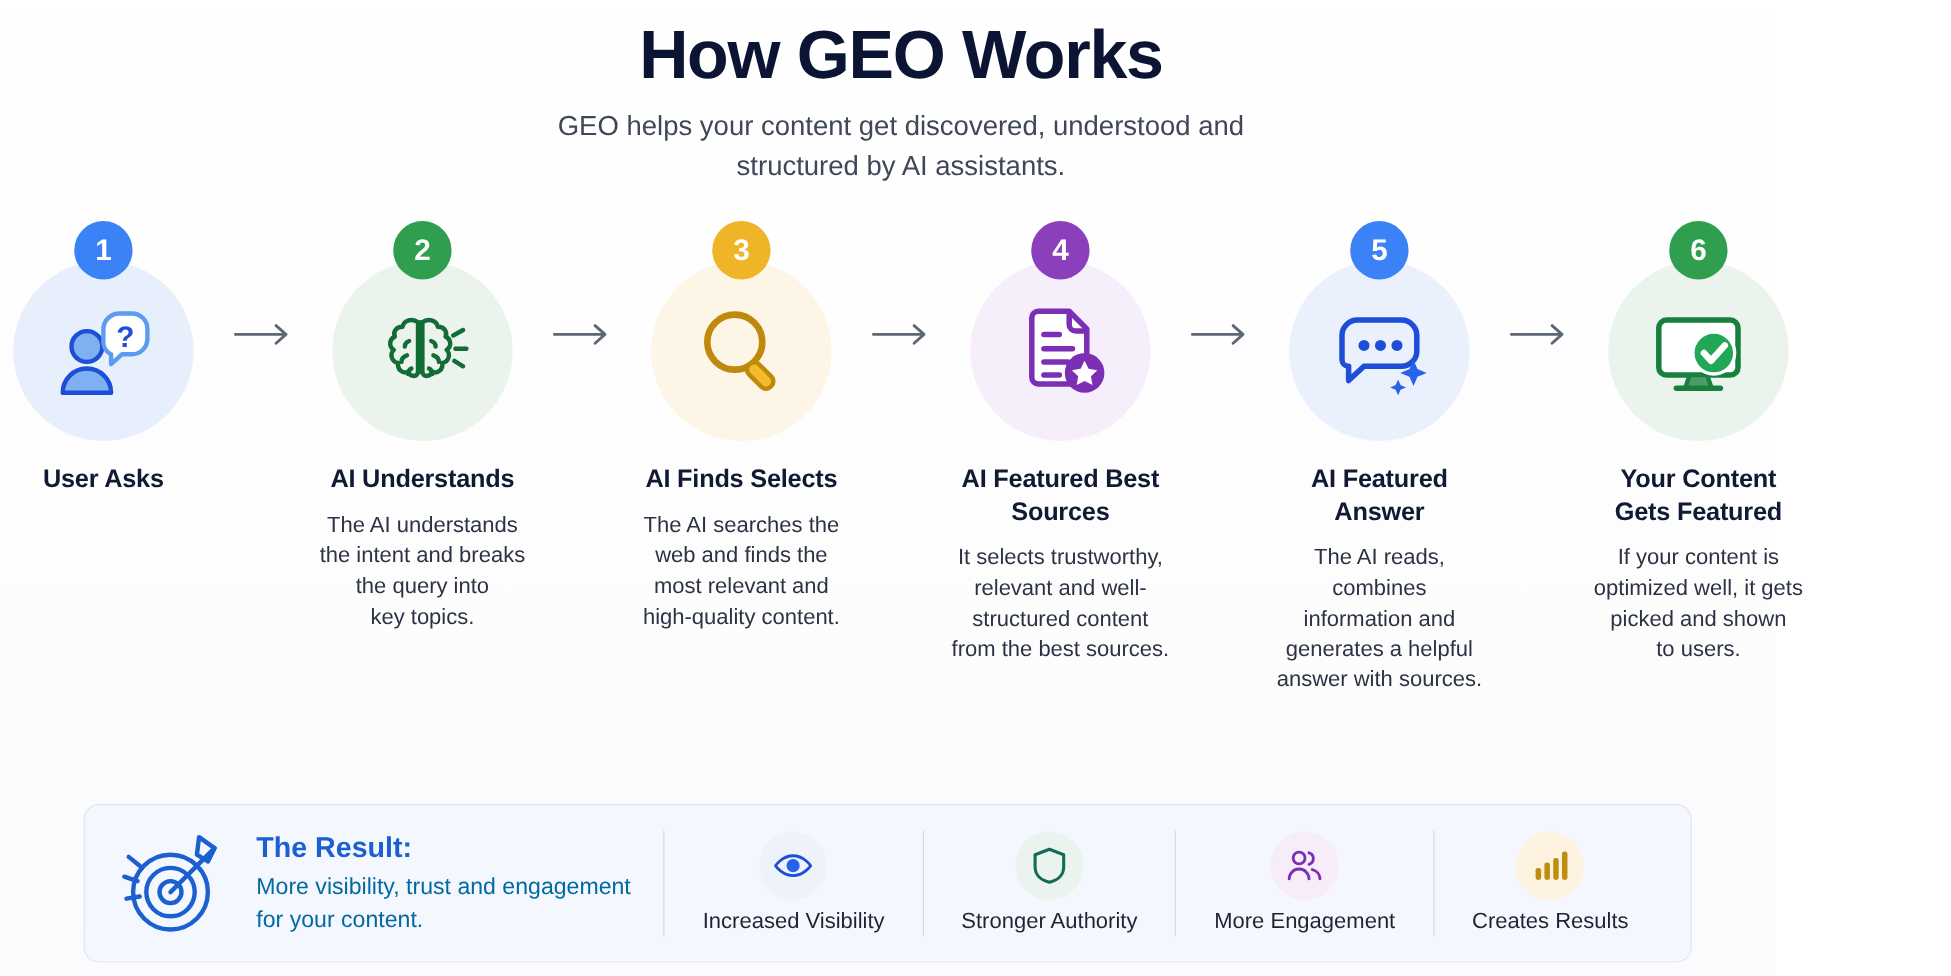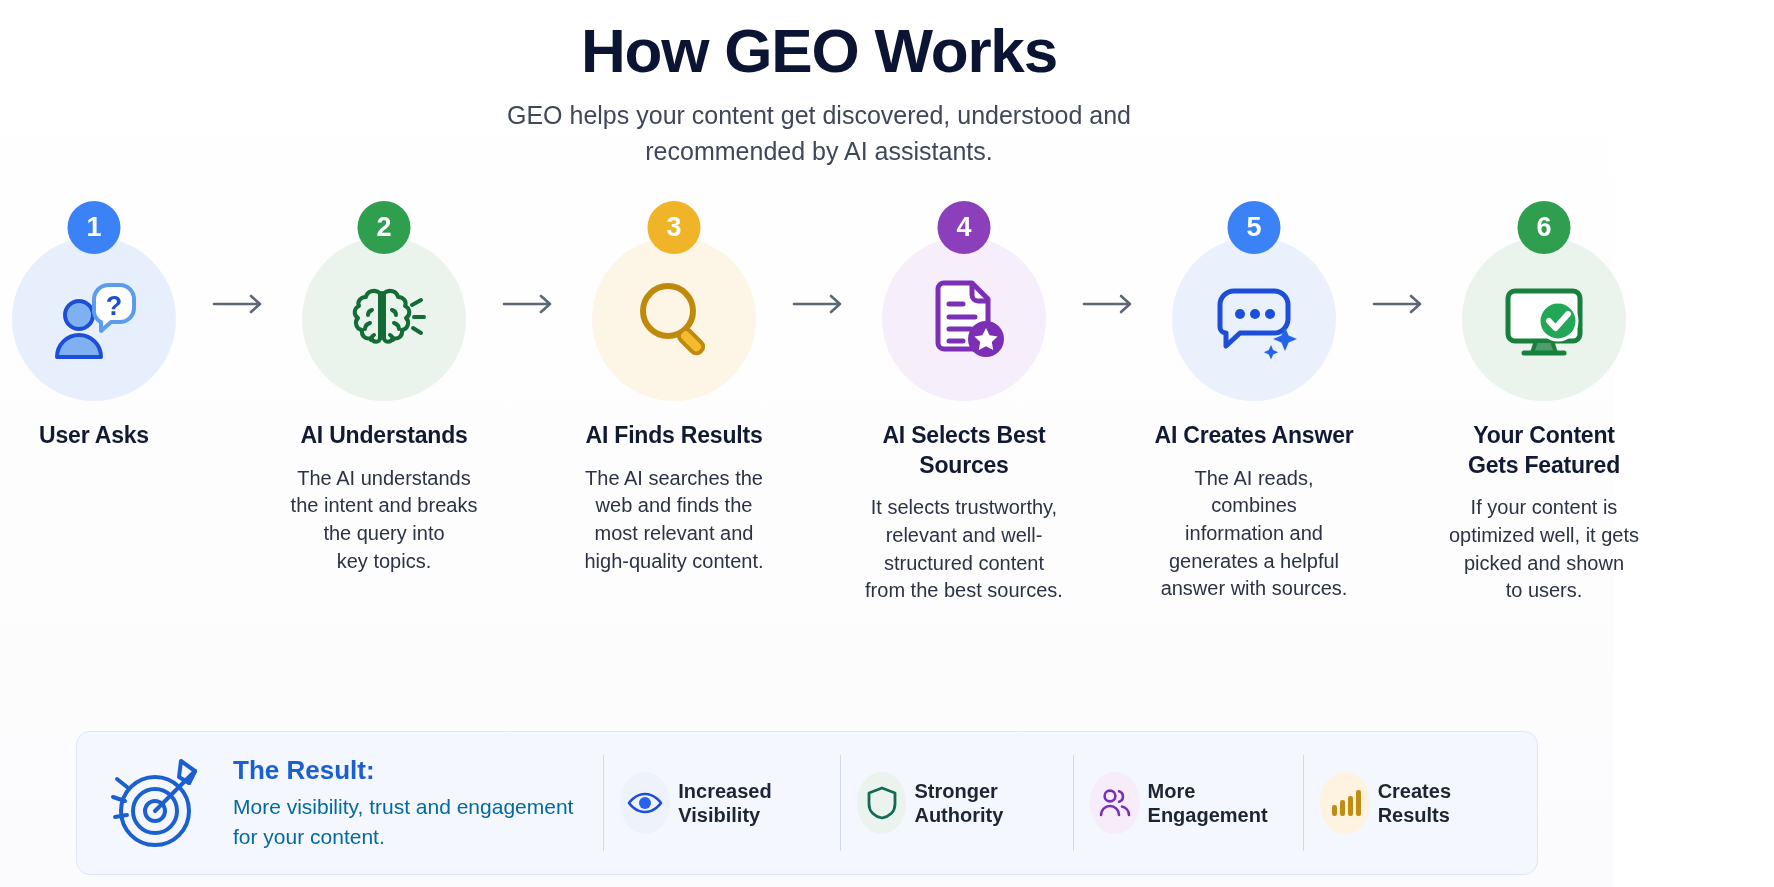--- a/index.html
+++ b/index.html
@@ -157,25 +157,24 @@
     flex: 0 0 1px;
   }
   .benefits {
     flex: 1 1 auto;
     display: flex;
     align-items: center;
     justify-content: space-evenly;
   }
   .benefit {
     display: flex;
-    flex-direction: row;
+    flex-direction: column;
     align-items: center;
     gap: 8px;
     padding: 0 16px;
-    font-weight: bold;
   }
   .benefit-circle {
     width: 62px;
     height: 62px;
     border-radius: 50%;
     display: flex;
     align-items: center;
     justify-content: center;
   }
   .benefit-label {
@@ -185,21 +184,21 @@
   }
   svg { display: block; }
 </style>
 </head>
 <body>
 
 <div class="page">
 
   <div class="header">
     <h1 class="title">How GEO Works</h1>
-    <p class="subtitle">GEO helps your content get discovered, understood and recommended by AI assistants.</p>
+    <p class="subtitle">GEO helps your content get discovered, understood and structured by AI assistants.</p>
   </div>
 
   <div class="steps">
 
     <div class="step">
       <div class="badge-wrap">
         <div class="disc" style="background:#e8effc">
           <svg width="96" height="96" viewBox="0 0 96 96">
             <circle cx="33" cy="44" r="14" fill="#7fb0f2" stroke="#1d4ed8" stroke-width="4"></circle>
             <path d="M11 86a22 22 0 0 1 44 0z" fill="#7fb0f2" stroke="#1d4ed8" stroke-width="4" stroke-linejoin="round"></path>
@@ -249,21 +248,21 @@
     <div class="step">
       <div class="badge-wrap">
         <div class="disc" style="background:#fdf5e6">
           <svg width="96" height="96" viewBox="0 0 96 96">
             <circle cx="42" cy="40" r="25" fill="none" stroke="#bf8a0b" stroke-width="6"></circle>
             <rect x="58" y="57" width="13" height="28" rx="6" transform="rotate(-45 64 70)" fill="#f5bb2e" stroke="#bf8a0b" stroke-width="4"></rect>
           </svg>
         </div>
         <div class="num" style="background:#f0b429">3</div>
       </div>
-      <div class="step-title">AI Finds Results</div>
+      <div class="step-title">AI Finds Selects</div>
       <div class="step-desc">The AI searches the
 web and finds the
 most relevant and
 high-quality content.</div>
     </div>
 
     <div class="arrow">
       <svg width="54" height="22" viewBox="0 0 54 22">
         <path d="M2 11h46M39 3l9 8-9 8" fill="none" stroke="#5d6775" stroke-width="2.6" stroke-linecap="round" stroke-linejoin="round"></path>
       </svg>
@@ -277,21 +276,21 @@
             <path d="M56 12v12a6 6 0 0 0 6 6h10" fill="none" stroke="#7b2fb5" stroke-width="5" stroke-linejoin="round"></path>
             <g stroke="#7b2fb5" stroke-width="5" stroke-linecap="round">
               <path d="M33 33h14M33 46h26M33 58h22M33 70h14"></path>
             </g>
             <circle cx="70" cy="68" r="18" fill="#7b2fb5"></circle>
             <path d="M70 57l3.6 7.3 8 1.2-5.8 5.6 1.4 8-7.2-3.8-7.2 3.8 1.4-8-5.8-5.6 8-1.2z" fill="#ffffff"></path>
           </svg>
         </div>
         <div class="num" style="background:#8b3fba">4</div>
       </div>
-      <div class="step-title">AI Selects Best Sources</div>
+      <div class="step-title">AI Featured Best Sources</div>
       <div class="step-desc">It selects trustworthy,
 relevant and well-
 structured content
 from the best sources.</div>
     </div>
 
     <div class="arrow">
       <svg width="54" height="22" viewBox="0 0 54 22">
         <path d="M2 11h46M39 3l9 8-9 8" fill="none" stroke="#5d6775" stroke-width="2.6" stroke-linecap="round" stroke-linejoin="round"></path>
       </svg>
@@ -304,21 +303,21 @@
             <path d="M14 34a14 14 0 0 1 14-14h40a14 14 0 0 1 14 14v14a14 14 0 0 1-14 14H34l-14 13V62a6 6 0 0 1-6-6z" fill="none" stroke="#1d4ed8" stroke-width="5" stroke-linejoin="round"></path>
             <circle cx="34" cy="43" r="5" fill="#1d4ed8"></circle>
             <circle cx="49" cy="43" r="5" fill="#1d4ed8"></circle>
             <circle cx="64" cy="43" r="5" fill="#1d4ed8"></circle>
             <path d="M79 56l3.6 8.4L91 68l-8.4 3.6L79 80l-3.6-8.4L67 68l8.4-3.6z" fill="#2563eb"></path>
             <path d="M65 74l2.2 5 5 2.2-5 2.2-2.2 5-2.2-5-5-2.2 5-2.2z" fill="#2563eb"></path>
           </svg>
         </div>
         <div class="num" style="background:#3b82f6">5</div>
       </div>
-      <div class="step-title">AI Creates Answer</div>
+      <div class="step-title">AI Featured Answer</div>
       <div class="step-desc">The AI reads, combines
 information and
 generates a helpful
 answer with sources.</div>
     </div>
 
     <div class="arrow">
       <svg width="54" height="22" viewBox="0 0 54 22">
         <path d="M2 11h46M39 3l9 8-9 8" fill="none" stroke="#5d6775" stroke-width="2.6" stroke-linecap="round" stroke-linejoin="round"></path>
       </svg>

